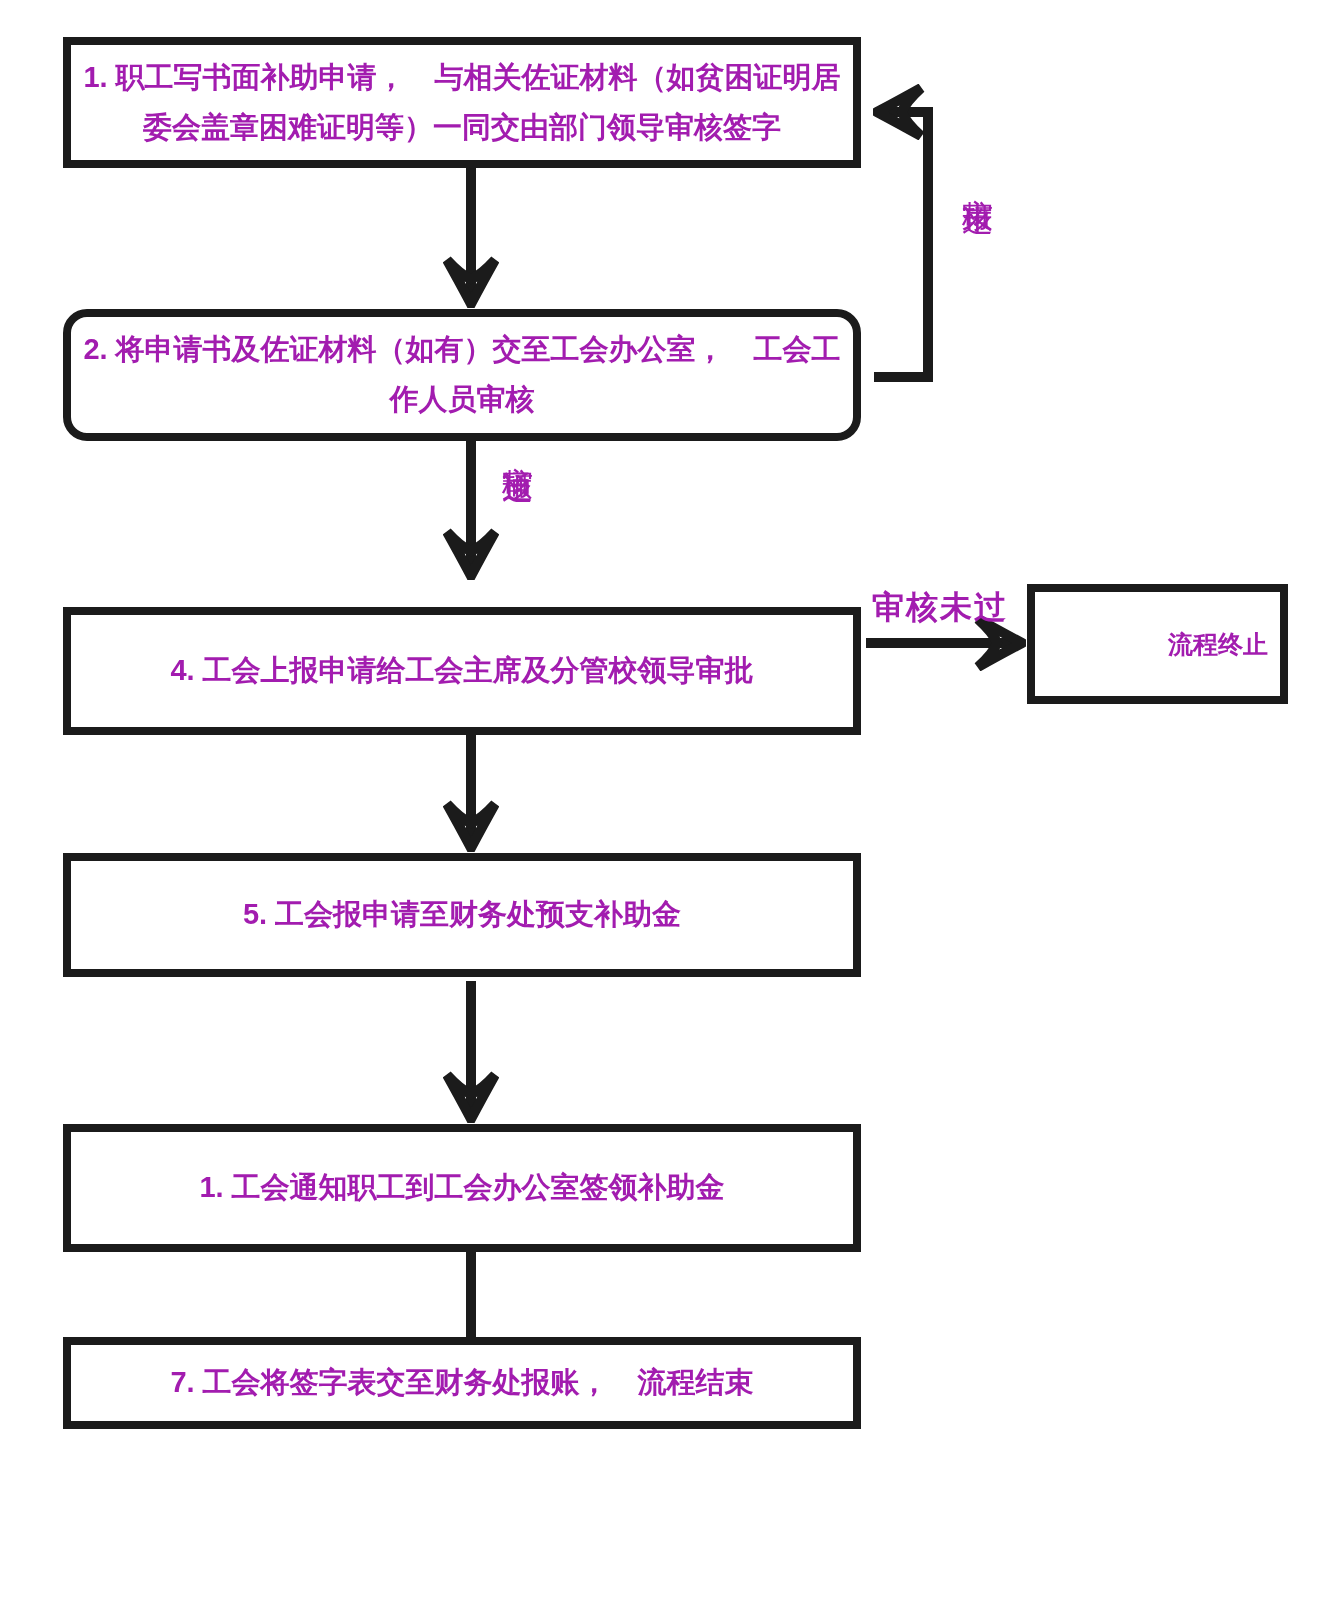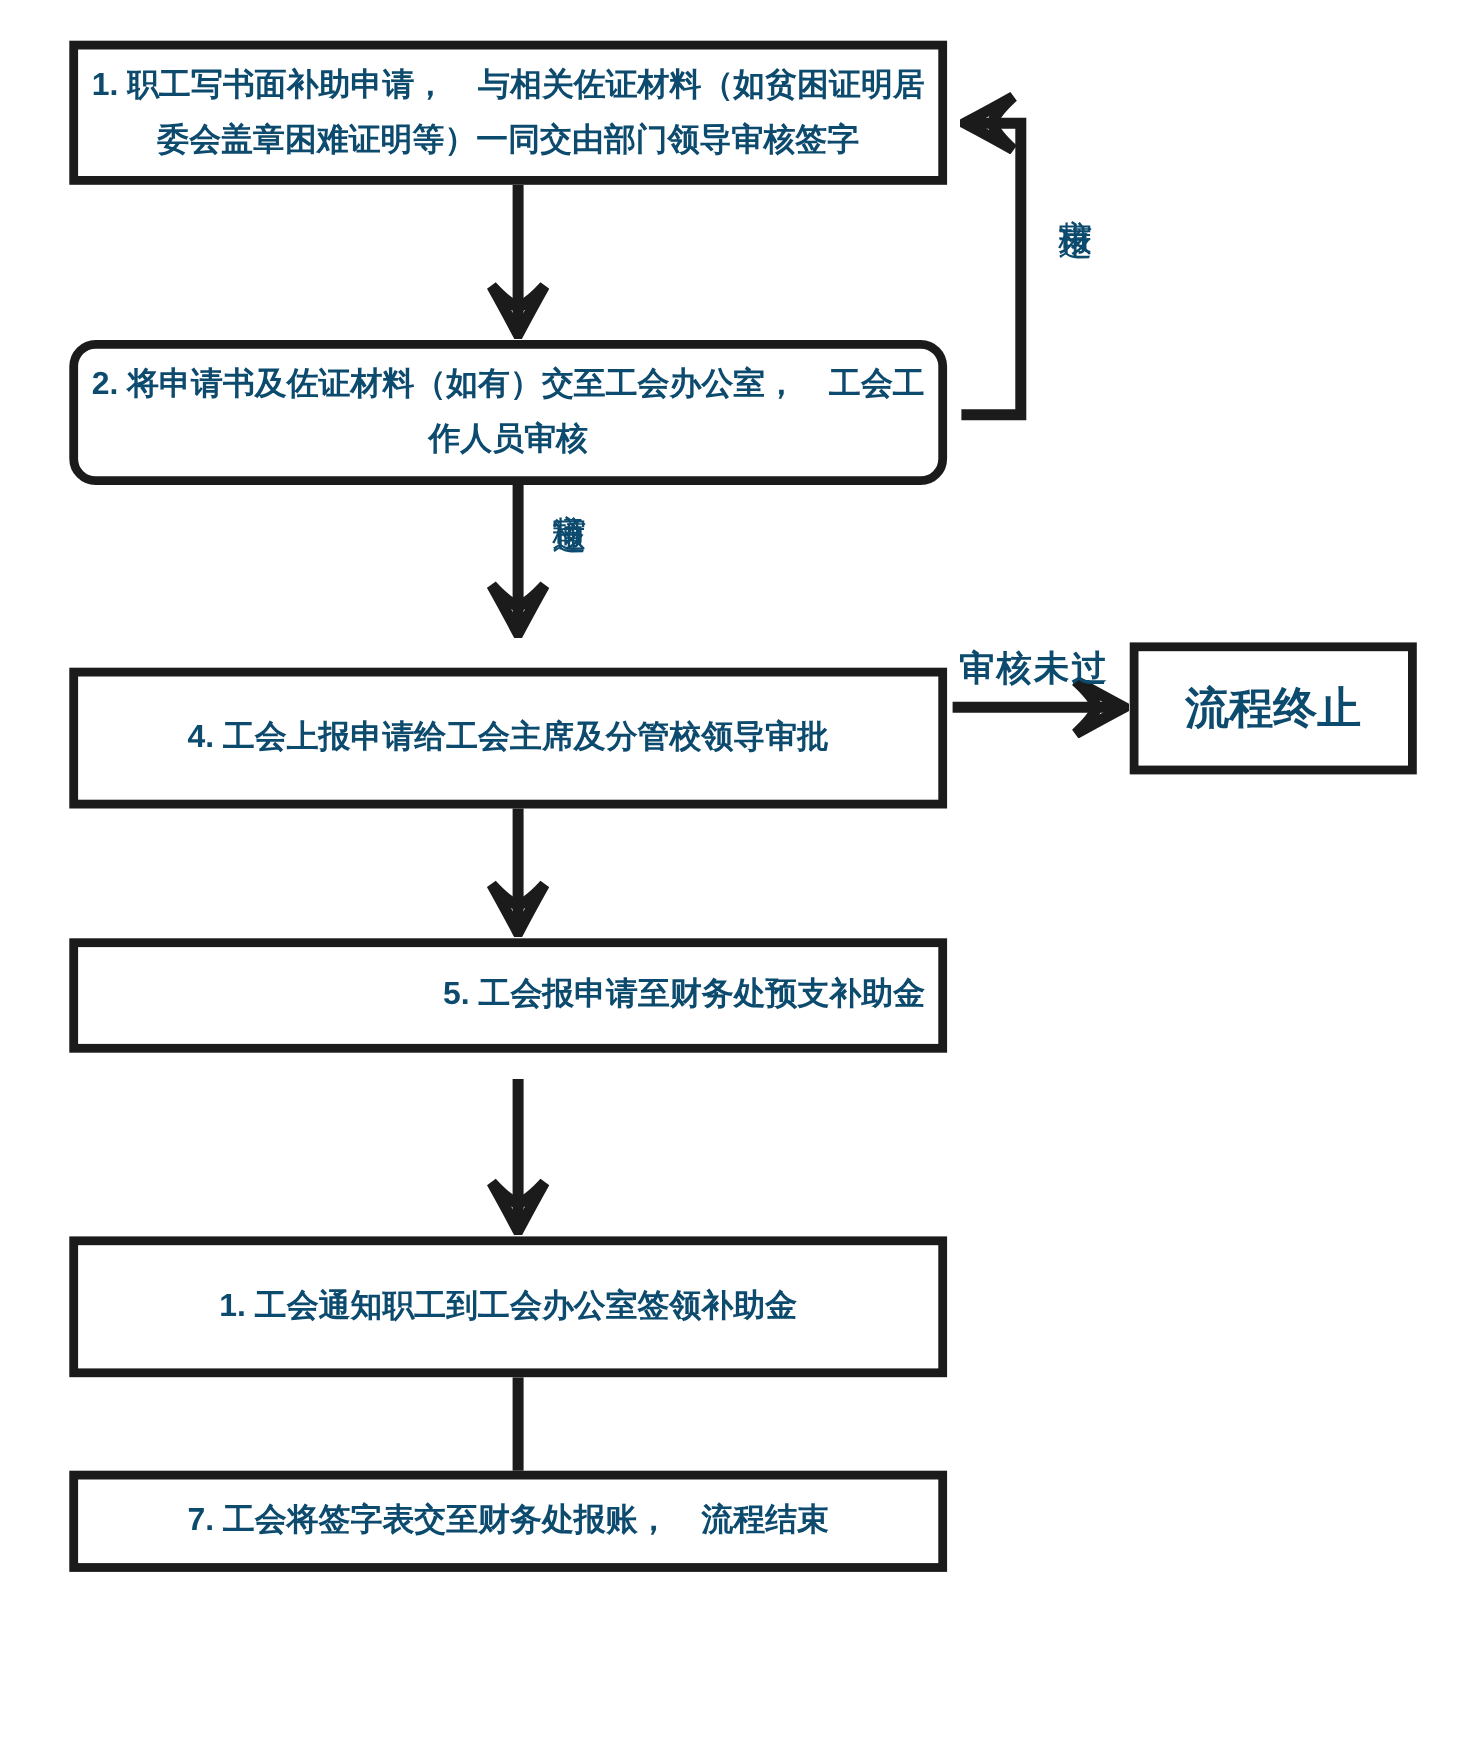--- a/index.html
+++ b/index.html
@@ -2,21 +2,21 @@
 <html><head>
 <meta charset="utf-8">
 <style>
   html,body{margin:0;padding:0;background:#ffffff;}
   .canvas{
     position:relative;
     width:1334px;
     height:1601px;
     background:#ffffff;
     font-family:"Liberation Sans","DejaVu Sans",sans-serif;
-    color:#0c4a6e;
+    color:#a21caf;
     overflow:hidden;
   }
   .connectors{
     position:absolute;
     left:0; top:0;
     width:1334px; height:1601px;
   }
   .connectors path{
     fill:none;
     stroke:#1b1b1b;
@@ -32,24 +32,24 @@
     justify-content:center;
     text-align:center;
     font-size:29px;
     font-weight:bold;
     line-height:1.72;
     padding:0 12px;
   }
   .box-step1{left:63px;  top:37px;   width:798px; height:131px;}
   .box-step2{left:63px;  top:309px;  width:798px; height:132px;border-radius:24px;}
   .box-step4{left:63px;  top:607px;  width:798px; height:128px;}
-  .box-step5{left:63px;  top:853px;  width:798px; height:104px;justify-content:flex-end;}
+  .box-step5{left:63px;  top:853px;  width:798px; height:124px;}
   .box-step6{left:63px;  top:1124px; width:798px; height:128px;}
   .box-step7{left:63px;  top:1337px; width:798px; height:92px;}
-  .box-terminal{left:1027px; top:584px; width:261px; height:120px; font-size:40px;}
+  .box-terminal{left:1027px; top:584px; width:261px; height:120px; font-size:25px;justify-content:flex-end;}
   .vlabel{
     position:absolute;
     writing-mode:vertical-rl;
     text-orientation:upright;
     font-size:31px;
     font-weight:normal;
     letter-spacing:2px;
     white-space:nowrap;
   }
   .vlabel-review-failed{left:956px; top:174px;}

